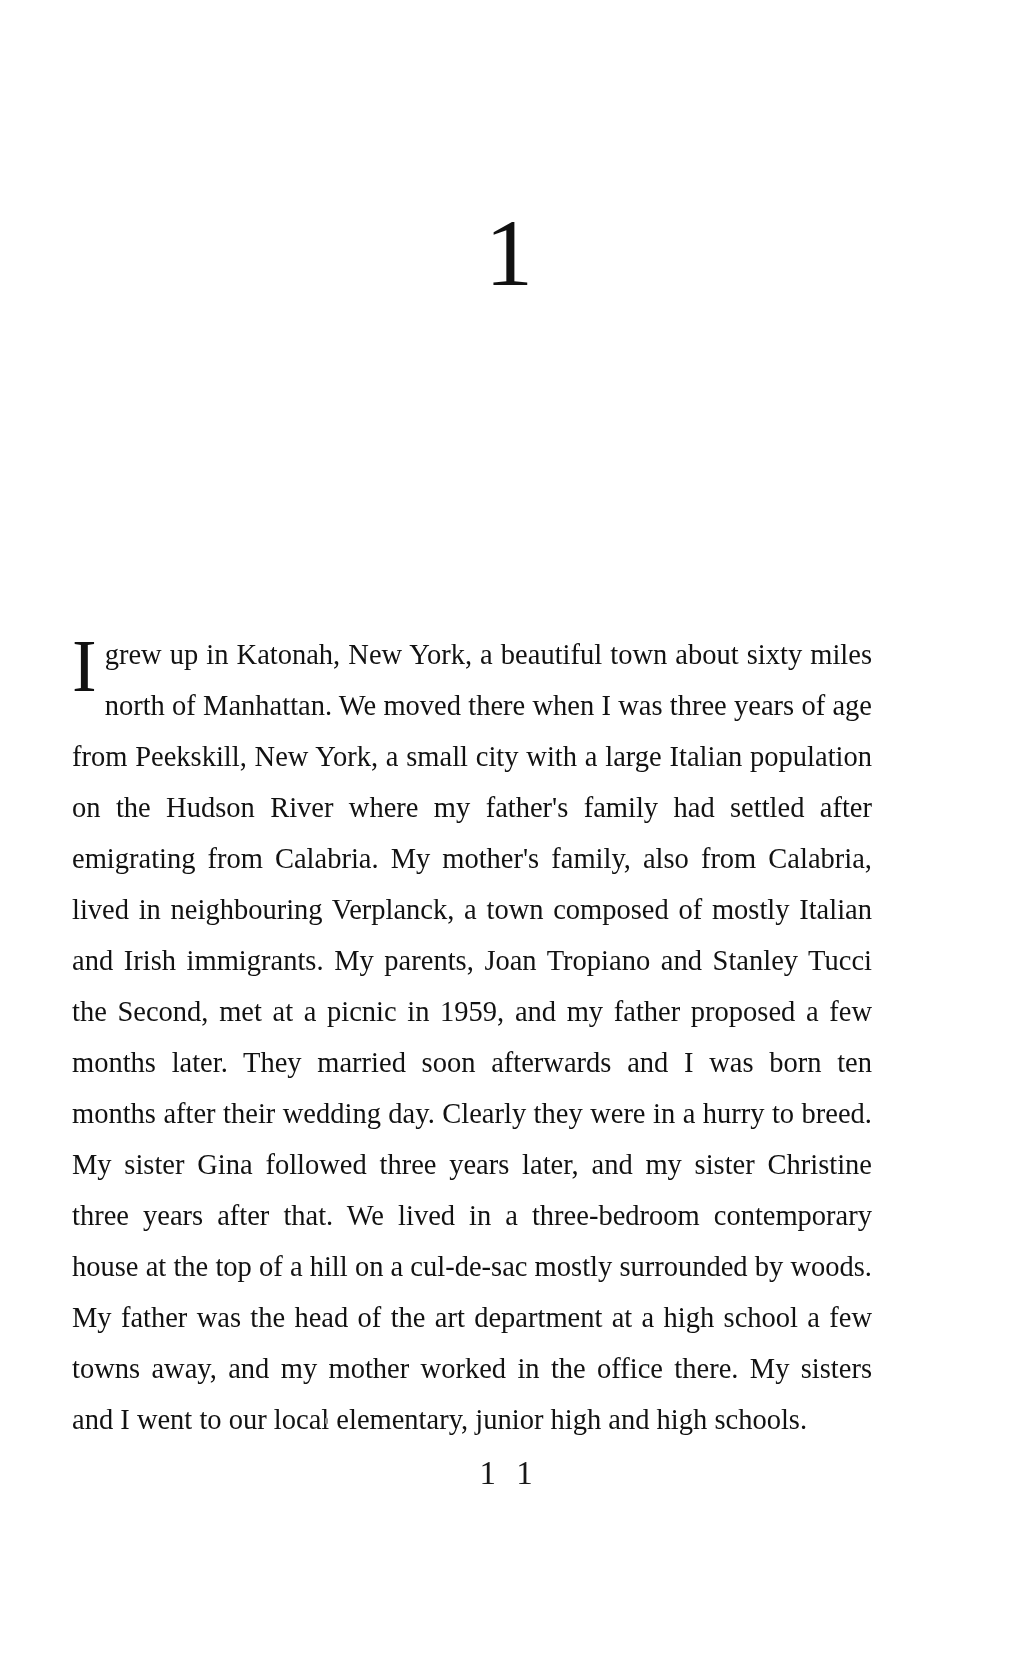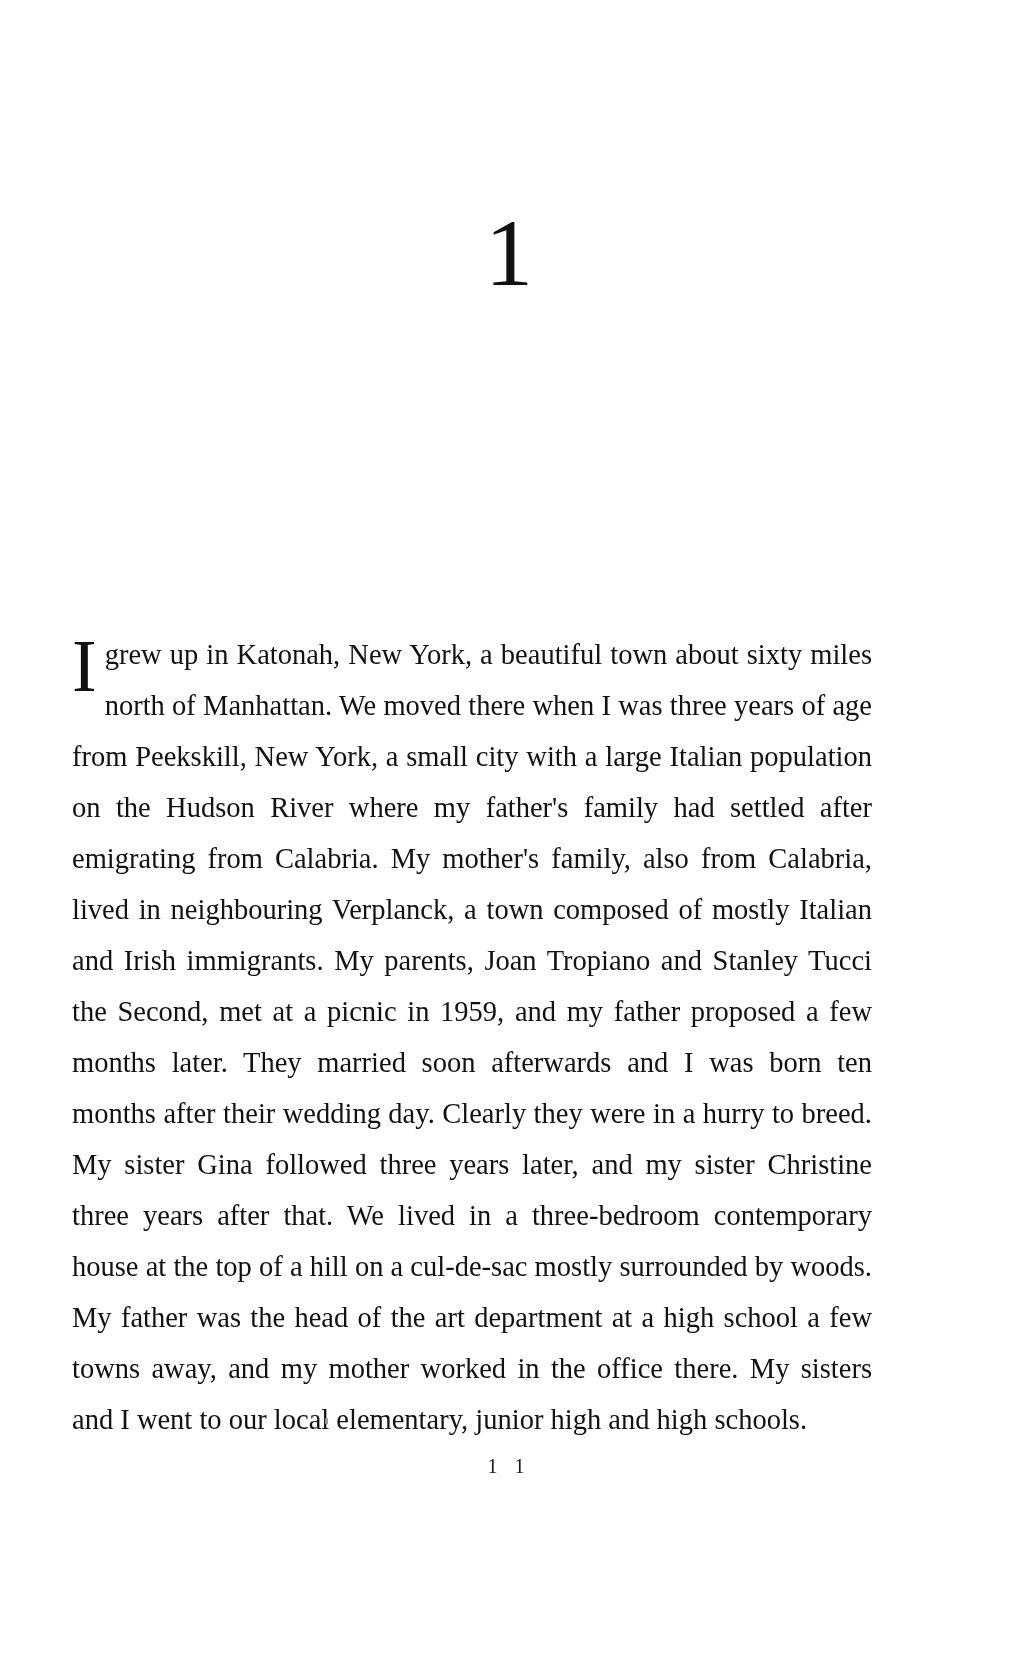--- a/index.html
+++ b/index.html
@@ -59,21 +59,21 @@
     padding: 6px 8px 0 0;
     font-family: "Liberation Serif", "DejaVu Serif", serif;
     color: #111111;
   }
   .folio {
     position: absolute;
     top: 1455px;
     left: 0;
     width: 1018px;
     text-align: center;
-    font-size: 20px;
+    font-size: 33px;
     letter-spacing: 6px;
     color: #181818;
   }
   .tiny-mark {
     position: absolute;
     top: 1418px;
     left: 325px;
     width: 3px;
     height: 6px;
     background: #9a9a9a;

